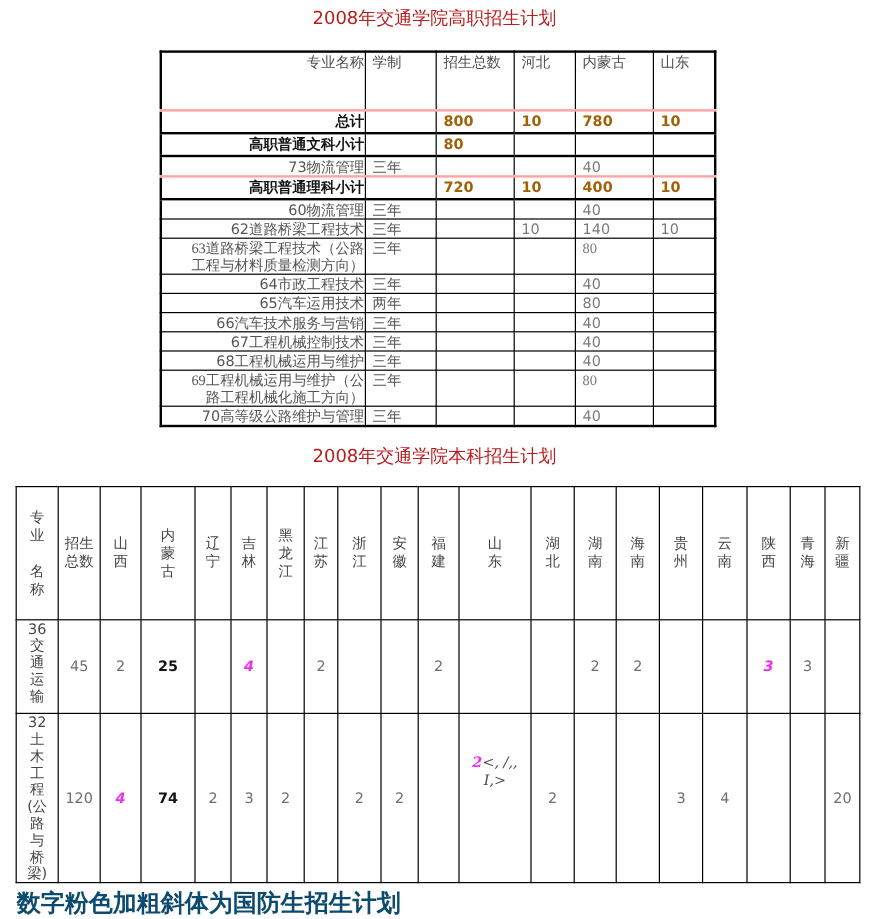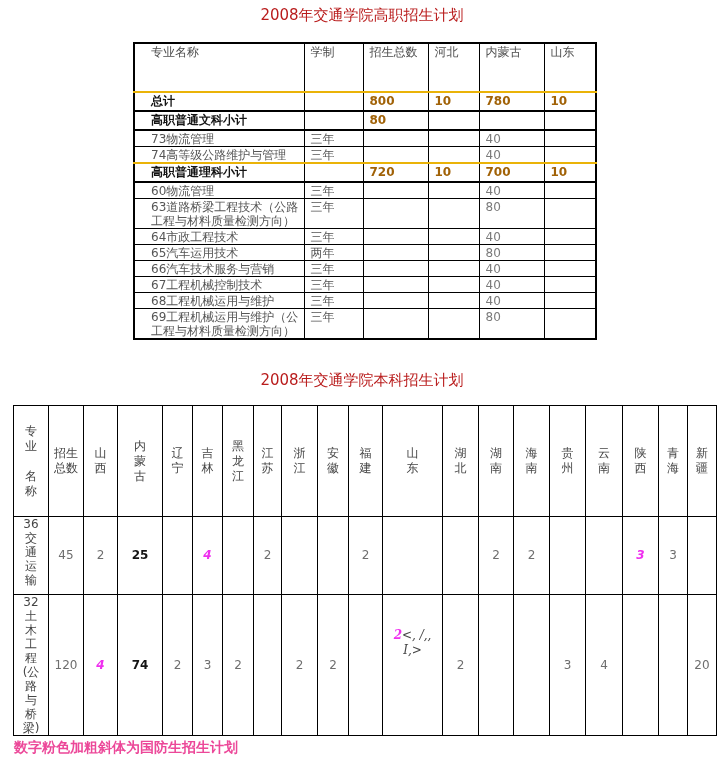--- a/index.html
+++ b/index.html
@@ -6,41 +6,41 @@
   body{width:724px;height:766px;position:relative;font-family:"DejaVu Sans","Liberation Sans",sans-serif;}
   .title{position:absolute;left:0;width:724px;text-align:center;font-size:15px;color:#b91c1c;white-space:nowrap;}
   #title1{top:6px;}
   #title2{top:371px;}
   table{border-collapse:collapse;table-layout:fixed;}
   td{overflow:hidden;}
 
   
   .t1{position:absolute;left:133px;top:42px;width:462px;font-size:12px;color:#555;border:2px solid #000;}
   .t1 td{border:1px solid #000;vertical-align:top;line-height:14px;padding:1px 0 0 6px;text-align:left;}
-  .t1 td.nm{text-align:left;padding:1px 0 0 16px;white-space:pre-wrap;}
+  .t1 td.nm{text-align:right;padding:1px 0 0 16px;white-space:pre-wrap;}
   .t1 td.num{color:#7a7a7a;}
   .t1 tr.head td{height:46px;color:#4d4d4d;}
   .t1 tr.head td.nm{color:#4d4d4d;}
-  .t1 tr.sum td{border-top:2px solid #eab308;border-bottom:2px solid #000;font-weight:bold;color:#141414;height:16px;}
+  .t1 tr.sum td{border-top:2px solid #fca5a5;border-bottom:2px solid #000;font-weight:bold;color:#141414;height:16px;}
   .t1 tr.sum td.num{color:#a16207;}
   .t1 tr.r{height:14px;}
-  .t1 tr.dbl{height:30px;}
+  .t1 tr.dbl{height:30px;font-family:Liberation Serif, serif;}
 
   
   .t2{position:absolute;left:13px;top:405px;width:703px;font-size:12px;color:#6e6e6e;text-align:center;}
   .t2 td{border:1px solid #000;vertical-align:middle;line-height:15px;padding:0;}
   .t2 tr.head td{height:110px;color:#454545;}
   .t2 tr.r1 td{height:77px;}
   .t2 tr.r2 td{height:139px;}
   .t2 td.v{white-space:pre-wrap;}
   .t2 td.nm{vertical-align:top;padding-top:0;color:#454545;white-space:pre-wrap;line-height:14px;}
   .pk{color:#ef2fef;font-weight:bold;font-style:italic;}
   .bd{font-weight:bold;color:#141414;}
   .gar{position:relative;top:-22px;font-family:"DejaVu Serif","Liberation Serif",serif;font-style:italic;color:#474747;line-height:15px;}
-  .footnote{position:absolute;left:14px;top:739px;font-size:14px;font-weight:bold;color:#ec4899;}
+  .footnote{position:absolute;left:14px;top:739px;font-size:20px;font-weight:bold;color:#0c4a6e;}
 </style>
 </head>
 <body>
 
 <div class="title" id="title1">2008年交通学院高职招生计划</div>
 
 <table class="t1">
   <colgroup>
       <col style="width:170px">
       <col style="width:59px">
@@ -75,43 +75,43 @@
         <td class="num"></td>
       </tr>
   <tr class="r">
         <td class="nm">73物流管理</td>
         <td>三年</td>
         <td class="num"></td>
         <td class="num"></td>
         <td class="num">40</td>
         <td class="num"></td>
       </tr>
-  <tr class="r">
-        <td class="nm">74高等级公路维护与管理</td>
-        <td>三年</td>
-        <td class="num"></td>
-        <td class="num"></td>
-        <td class="num">40</td>
-        <td class="num"></td>
-      </tr>
   <tr class="sum">
         <td class="nm">高职普通理科小计</td>
         <td></td>
         <td class="num">720</td>
         <td class="num">10</td>
-        <td class="num">700</td>
+        <td class="num">400</td>
         <td class="num">10</td>
       </tr>
   <tr class="r">
         <td class="nm">60物流管理</td>
         <td>三年</td>
         <td class="num"></td>
         <td class="num"></td>
         <td class="num">40</td>
         <td class="num"></td>
+      </tr>
+  <tr class="r">
+        <td class="nm">62道路桥梁工程技术</td>
+        <td>三年</td>
+        <td class="num"></td>
+        <td class="num">10</td>
+        <td class="num">140</td>
+        <td class="num">10</td>
       </tr>
   <tr class="dbl">
         <td class="nm">63道路桥梁工程技术（公路
 工程与材料质量检测方向）</td>
         <td>三年</td>
         <td class="num"></td>
         <td class="num"></td>
         <td class="num">80</td>
         <td class="num"></td>
       </tr>
@@ -150,25 +150,33 @@
   <tr class="r">
         <td class="nm">68工程机械运用与维护</td>
         <td>三年</td>
         <td class="num"></td>
         <td class="num"></td>
         <td class="num">40</td>
         <td class="num"></td>
       </tr>
   <tr class="dbl">
         <td class="nm">69工程机械运用与维护（公
-工程与材料质量检测方向）</td>
+路工程机械化施工方向）</td>
         <td>三年</td>
         <td class="num"></td>
         <td class="num"></td>
         <td class="num">80</td>
+        <td class="num"></td>
+      </tr>
+  <tr class="r">
+        <td class="nm">70高等级公路维护与管理</td>
+        <td>三年</td>
+        <td class="num"></td>
+        <td class="num"></td>
+        <td class="num">40</td>
         <td class="num"></td>
       </tr>
 </tbody>
   </table>
 
 <div class="title" id="title2">2008年交通学院本科招生计划</div>
 
 <table class="t2">
   <colgroup>
       <col style="width:35px">

